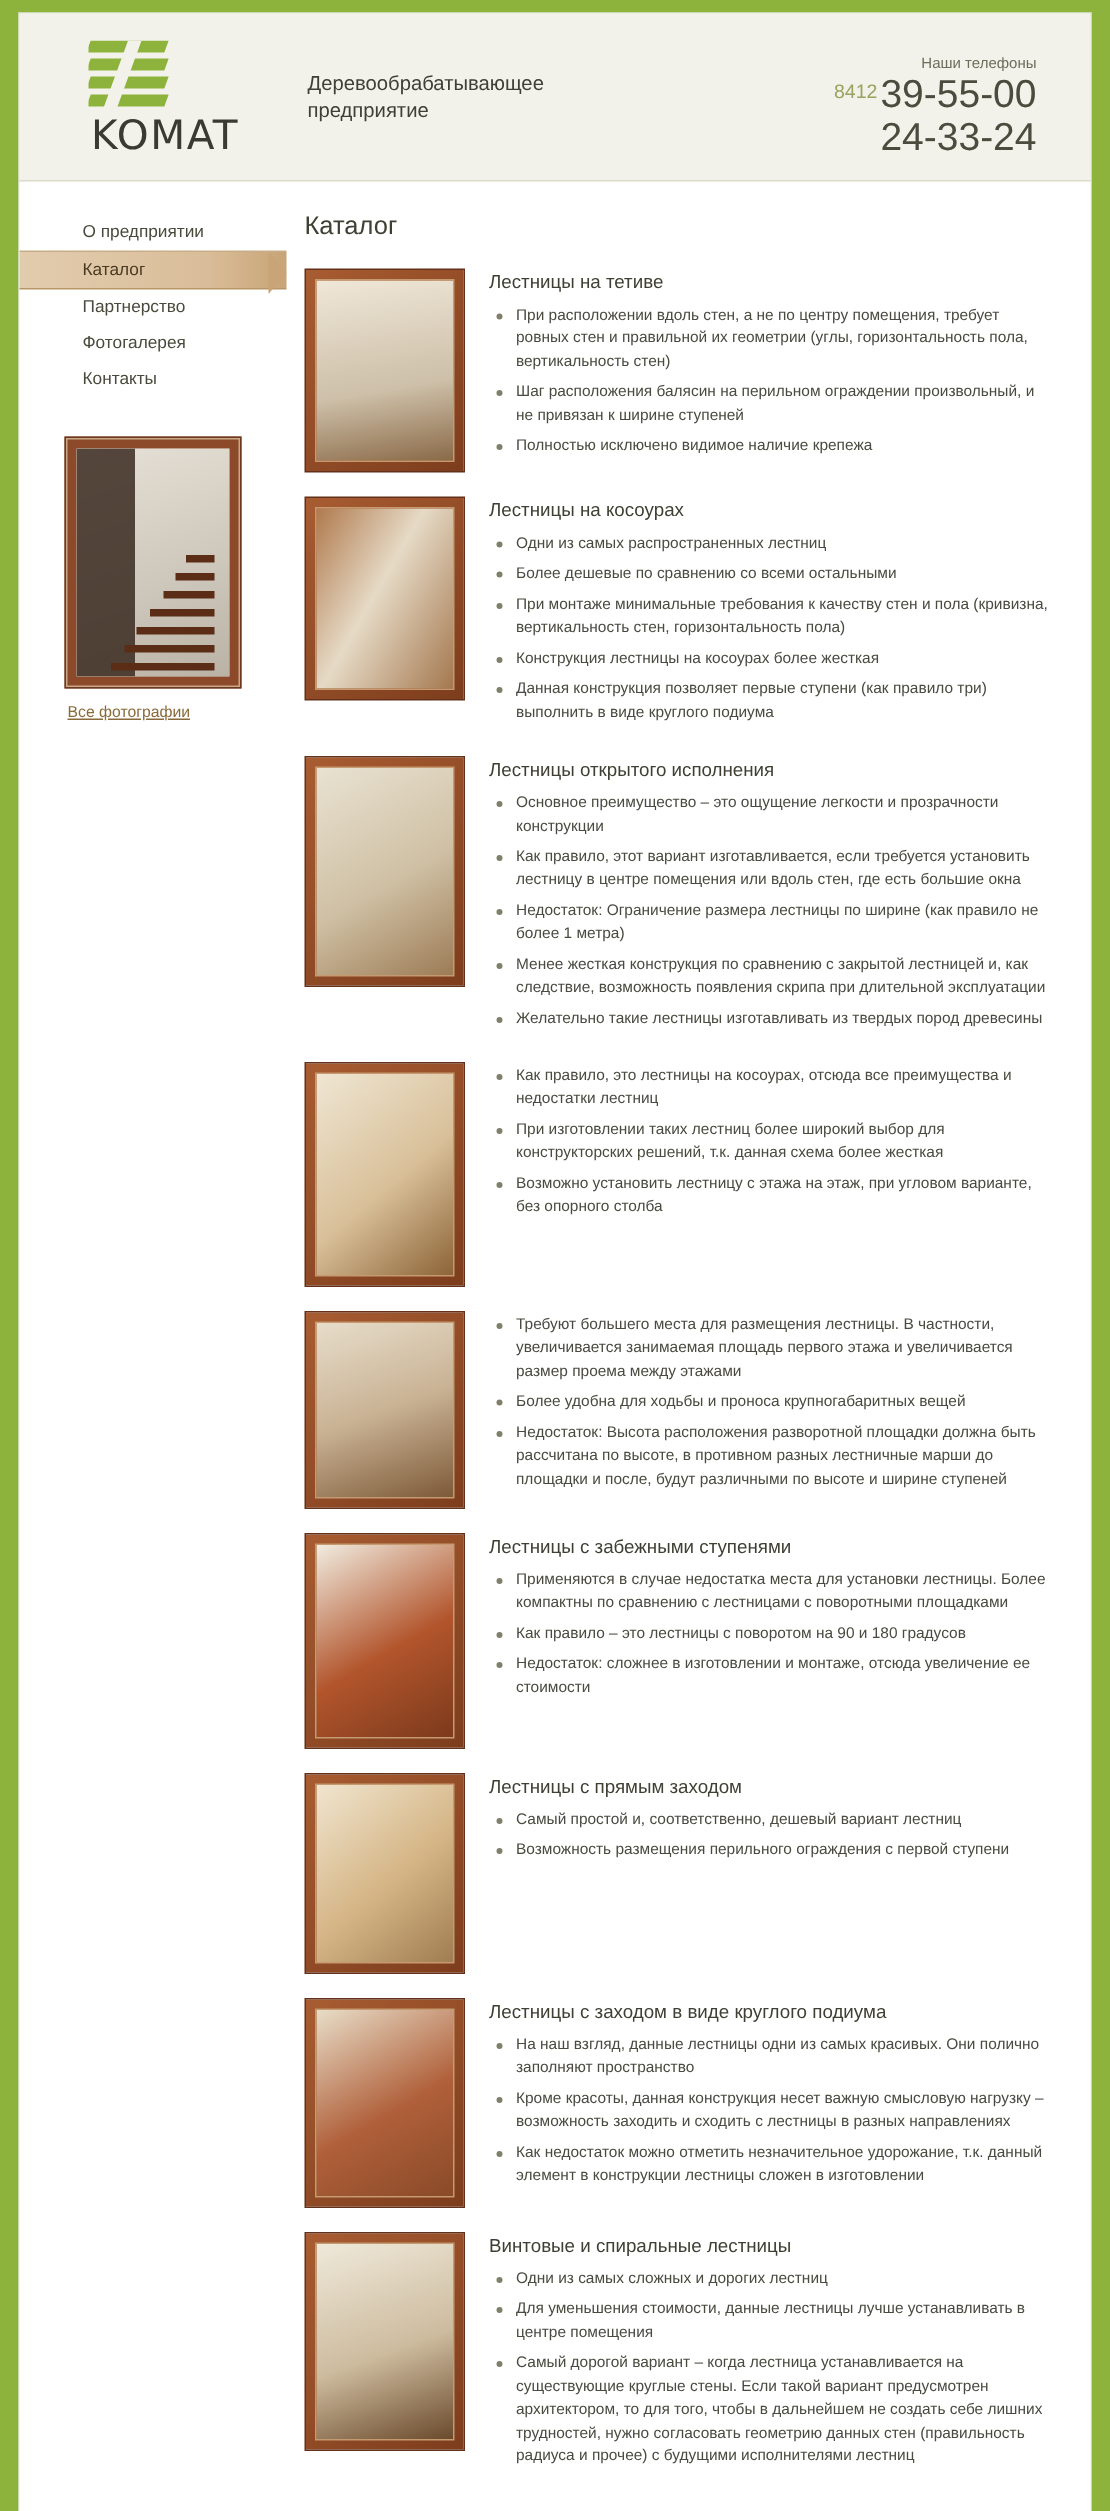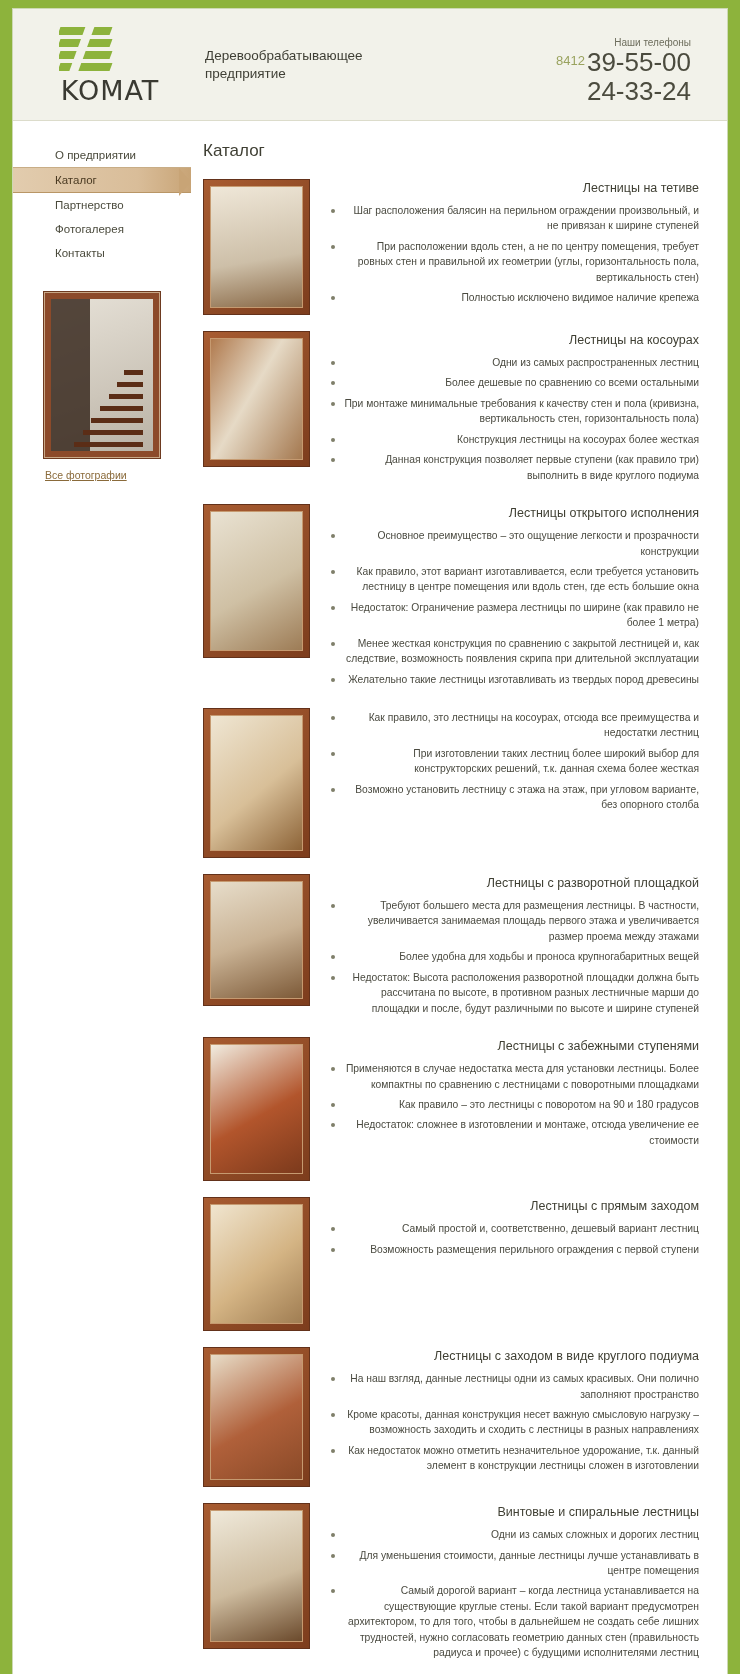--- a/index.html
+++ b/index.html
@@ -154,21 +154,20 @@
   h1.page-title {
     font-size: 17px;
     font-weight: normal;
     color: #3f3f33;
     margin: 0 0 18px 0;
   }
   .item {
     display: flex;
     margin-bottom: 16px;
     align-items: flex-start;
-    text-align: right;
   }
   .thumb {
     flex: none;
     width: 107px;
     padding: 6px;
     background: linear-gradient(135deg,#a85c31,#7d3d1d);
     border: 1px solid #63311a;
     margin-right: 16px;
   }
   .thumb .inner {
@@ -272,22 +271,22 @@
       <div class="content">
         <h1 class="page-title">Каталог</h1>
 
         <div class="item">
           <div class="thumb">
             <div class="inner" style="background:linear-gradient(170deg,#efe7d8,#cdbfa8 60%,#8a6a48);"></div>
           </div>
           <div class="txt">
             <h2>Лестницы на тетиве</h2>
             <ul class="bullets">
+              <li>При расположении вдоль стен, а не по центру помещения, требует ровных стен и правильной их геометрии (углы, горизонтальность пола, вертикальность стен)</li>
               <li>Шаг расположения балясин на перильном ограждении произвольный, и не привязан к ширине ступеней</li>
-              <li>При расположении вдоль стен, а не по центру помещения, требует ровных стен и правильной их геометрии (углы, горизонтальность пола, вертикальность стен)</li>
               <li>Полностью исключено видимое наличие крепежа</li>
             </ul>
           </div>
         </div>
 
         <div class="item">
           <div class="thumb">
             <div class="inner" style="background:linear-gradient(120deg,#b07a4e,#e6dac6 45%,#a4784f);"></div>
           </div>
           <div class="txt">
@@ -329,21 +328,20 @@
               <li>Возможно установить лестницу с этажа на этаж, при угловом варианте, без опорного столба</li>
             </ul>
           </div>
         </div>
 
         <div class="item">
           <div class="thumb">
             <div class="inner" style="height:118px;background:linear-gradient(160deg,#e7ddca,#c9b294 50%,#7d5a38);"></div>
           </div>
           <div class="txt">
-            <h2>Лестницы с разворотной площадкой</h2>
             <ul class="bullets">
               <li>Требуют большего места для размещения лестницы. В частности, увеличивается занимаемая площадь первого этажа и увеличивается размер проема между этажами</li>
               <li>Более удобна для ходьбы и проноса крупногабаритных вещей</li>
               <li>Недостаток: Высота расположения разворотной площадки должна быть рассчитана по высоте, в противном разных лестничные марши до площадки и после, будут различными по высоте и ширине ступеней</li>
             </ul>
           </div>
         </div>
 
         <div class="item">
           <div class="thumb">

